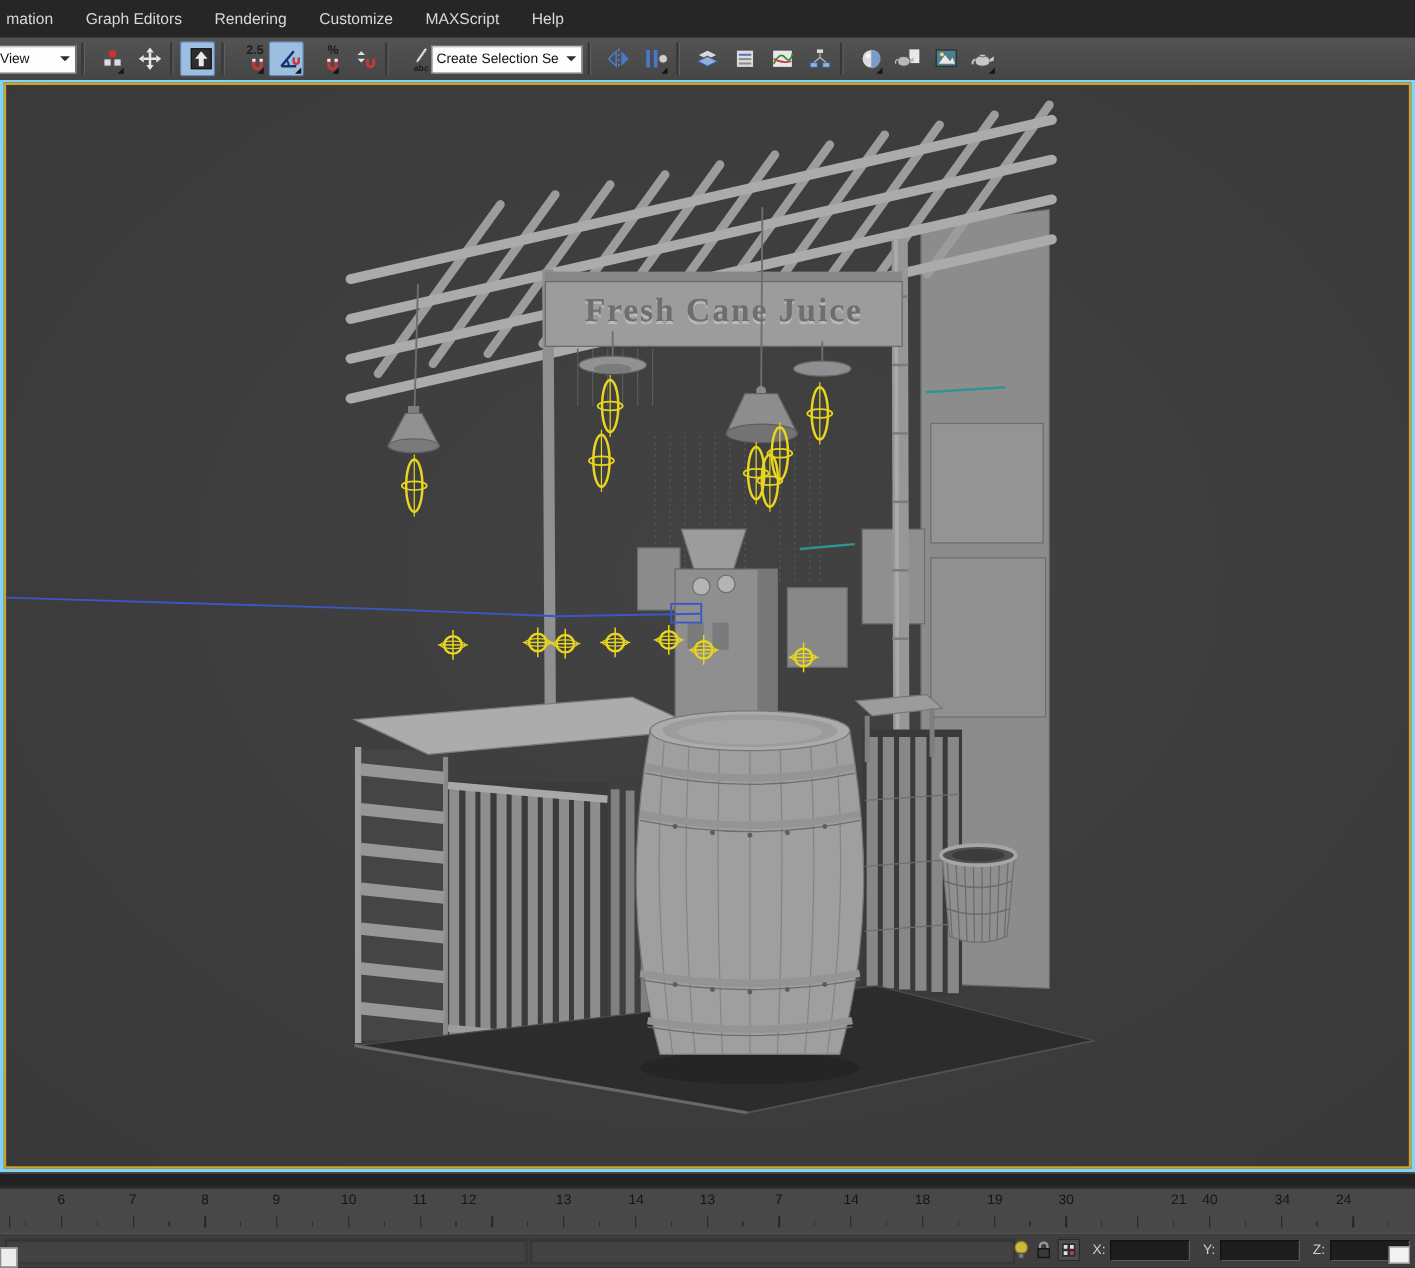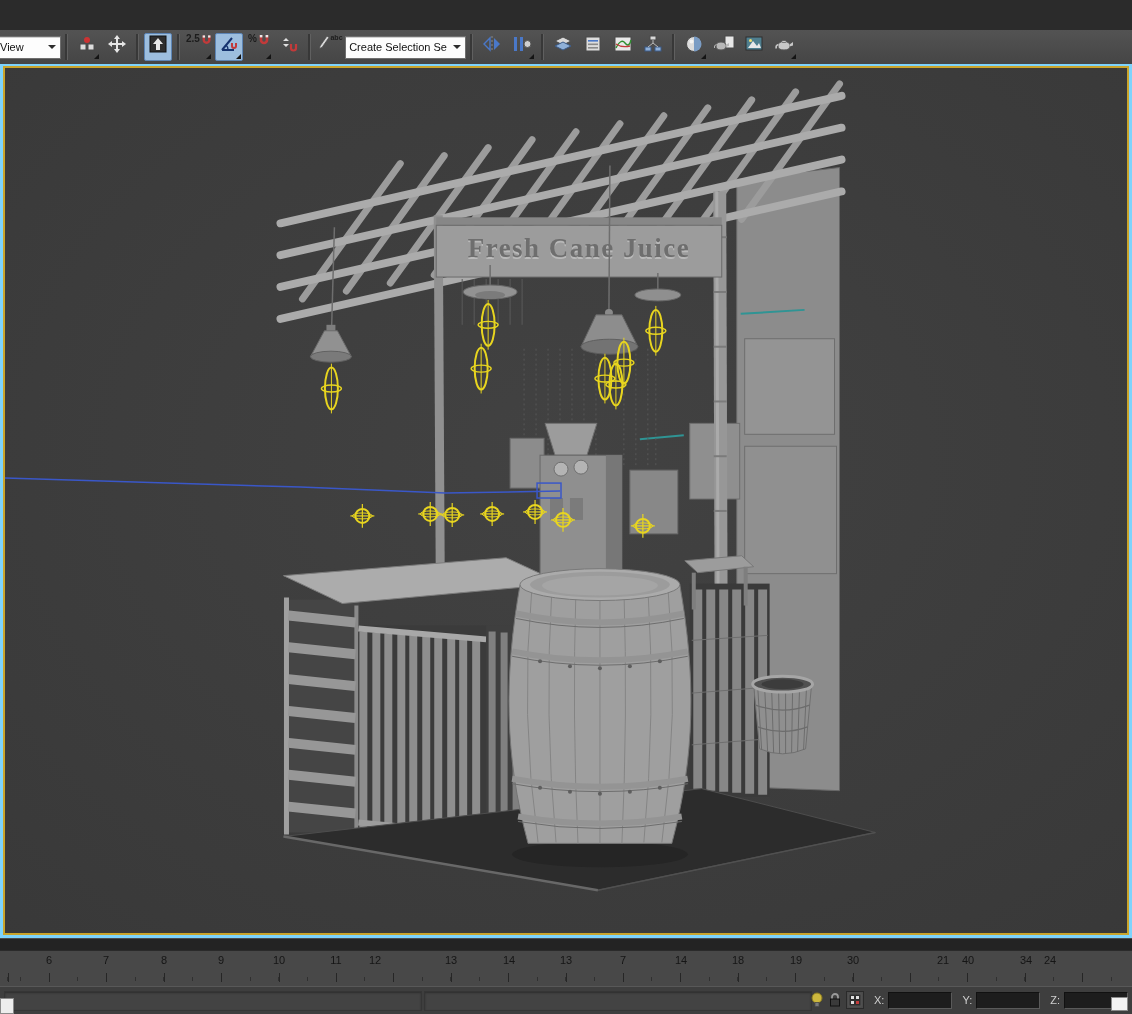--- a/index.html
+++ b/index.html
@@ -11,21 +11,21 @@
     border-bottom:1px solid #1b1b1b;display:flex;align-items:center;color:#d8d8d8;font-size:12.5px;}
   .menubar .mitem{padding:0 13px;height:30px;display:flex;align-items:center;cursor:default;}
   .menubar .mitem:first-child{margin-left:-8px;}
 
   
   .toolbar{position:absolute;left:0;top:30px;width:1132px;height:34px;
     background:linear-gradient(#535353,#454545);border-bottom:1px solid #2c2c2c;
     display:flex;align-items:center;}
   .sep{width:2px;height:26px;margin:0 4px;background:#383838;border-right:1px solid #606060;}
   .tbtn{appearance:none;background:transparent;border:1px solid transparent;width:28px;height:28px;
-    margin:0 1px;padding:0;display:flex;flex-direction:row;align-items:flex-start;justify-content:center;
+    margin:0 1px;padding:0;display:flex;flex-direction:column;align-items:flex-end;justify-content:center;
     position:relative;cursor:default;}
   .tbtn.active{background:#9dbede;border:1px solid #5d85b5;border-radius:2px;}
   .tbtn.fly::before{content:"";position:absolute;right:1px;bottom:1px;border-left:5px solid transparent;
     border-bottom:5px solid #141414;}
   .snaplbl{font-size:10px;font-weight:bold;color:#1c1c1c;line-height:10px;margin-right:1px;}
   .abclbl{font-size:7px;font-weight:bold;color:#1c1c1c;}
   .combo{height:21px;background:#fdfdfd;border:1px solid #6f6f6f;box-shadow:inset 0 1px 0 #cfcfcf;
     display:flex;align-items:center;font-size:11px;color:#101010;padding:0 18px 0 5px;position:relative;
     white-space:nowrap;overflow:hidden;}
   .combo .arrow{position:absolute;right:4px;top:8px;width:0;height:0;border:4px solid transparent;
@@ -71,20 +71,28 @@
   .mini-listener{position:absolute;left:0;bottom:0;width:14px;height:16px;background:#ededed;
     border:1px solid #8a8a8a;box-sizing:border-box;}
   .corner-box{position:absolute;right:4px;bottom:3px;width:17px;height:14px;background:#f2f2f2;
     border:1px solid #8a8a8a;box-sizing:border-box;}
 </style>
 </head>
 <body>
 
 <div id="app">
 
+  <div class="menubar">
+    <div class="mitem">mation</div>
+    <div class="mitem">Graph Editors</div>
+    <div class="mitem">Rendering</div>
+    <div class="mitem">Customize</div>
+    <div class="mitem">MAXScript</div>
+    <div class="mitem">Help</div>
+  </div>
 
   <div class="toolbar">
     <div class="combo ref">
       <span>View</span>
       <span class="arrow"></span>
     </div>
     <div class="sep"></div>
 
     <button class="tbtn fly">
       <svg width="20" height="20" viewBox="0 0 20 20">
@@ -532,21 +540,21 @@
     <span class="fnum" style="left:498px">14</span>
     <span class="fnum" style="left:555px">13</span>
     <span class="fnum" style="left:612px">7</span>
     <span class="fnum" style="left:670px">14</span>
     <span class="fnum" style="left:727px">18</span>
     <span class="fnum" style="left:785px">19</span>
     <span class="fnum" style="left:842px">30</span>
     <span class="fnum" style="left:932px">21</span>
     <span class="fnum" style="left:957px">40</span>
     <span class="fnum" style="left:1015px">34</span>
-    <span class="fnum" style="left:1039px">24</span>
+    <span class="fnum" style="left:1064px">24</span>
     <div class="ticks"></div>
   </div>
 
   <div class="statusbar">
     <div class="prompt p1"></div>
     <div class="prompt p2"></div>
     <div class="coords">
       <svg width="14" height="16" viewBox="0 0 14 16">
         <circle cx="7" cy="6" r="5" fill="#cdb83e" stroke="#8a7a20"></circle>
         <rect x="5" y="10.5" width="4" height="4" fill="#7a7a7a" stroke="#4a4a4a" stroke-width="0.8"></rect>

